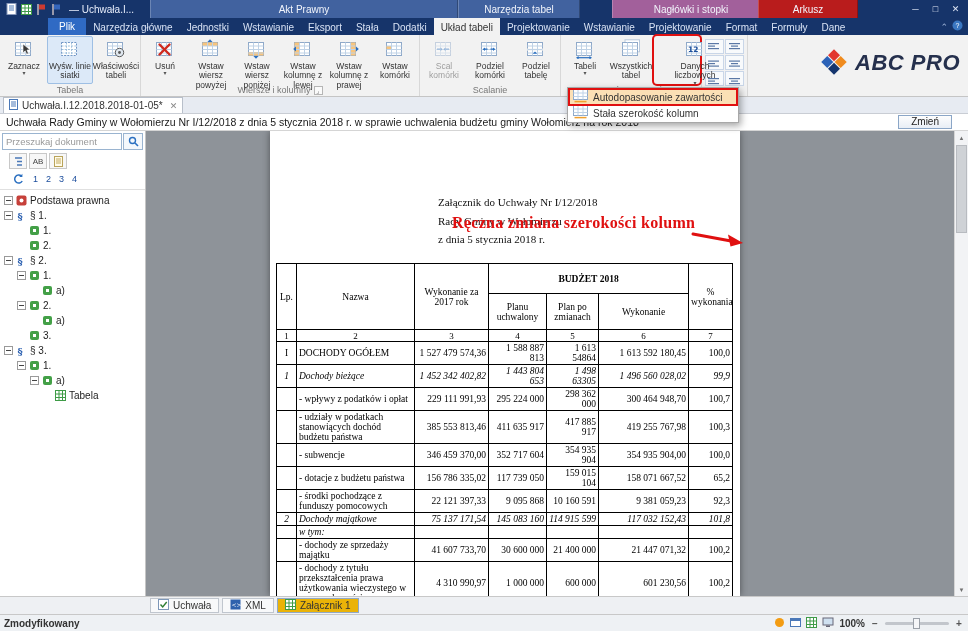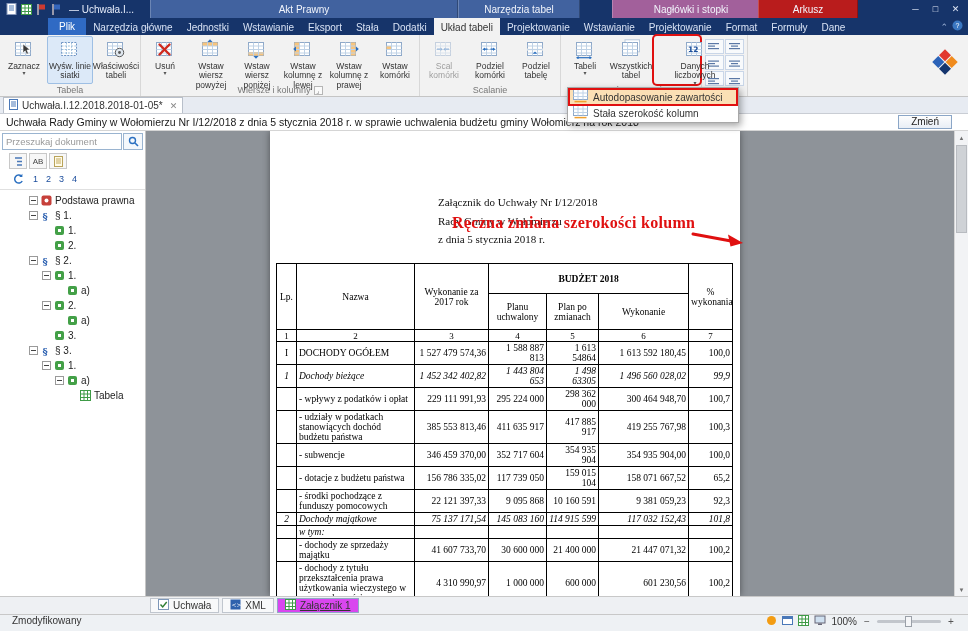--- a/index.html
+++ b/index.html
@@ -60,21 +60,21 @@
   .main { flex:1; display:flex; min-height:0; }
   .sidebar { width:146px; border-right:1px solid #c5c5c5; background:#fff; display:flex; flex-direction:column; flex:none; }
   .srow { display:flex; padding:2px; gap:1px; align-items:center; }
   .srch { flex:1; min-width:0; height:17px; border:1px solid #9ab4d0; font-size:9.5px; padding:0 3px; color:#333; }
   .srch::placeholder { color:#999; }
   .sbtn { width:20px; height:17px; border:1px solid #9ab4d0; background:#f4f8fc; display:flex; align-items:center; justify-content:center; flex:none; }
   .tools { display:flex; gap:2px; padding:1px 9px; align-items:center; }
   .tools.b { border-bottom:1px solid #e0e0e0; padding-bottom:2px; }
   .tbtn { width:18px; height:16px; border:1px solid #c8c8c8; background:#f7f7f7; display:flex; align-items:center; justify-content:center; font-size:8px; color:#444; }
   .lvl { width:13px; text-align:center; font-size:9px; color:#1a4c9c; }
-  .tree { flex:1; overflow:hidden; padding-top:3px;margin-left:25px; }
+  .tree { flex:1; overflow:hidden; padding-top:3px; }
   .titem { display:flex; align-items:center; height:15px; font-size:10px; color:#222; white-space:nowrap; }
   .exp { width:9px; height:9px; border:1px solid #9a9a9a; background:#fff; position:relative; margin-right:3px; flex:none; }
   .exp::after { content:""; position:absolute; left:1px; right:1px; top:3px; height:1px; background:#444; }
   .spc { width:12px; flex:none; }
   .ticon { margin-right:3px; flex:none; display:flex; }
 
   
   .docarea { flex:1; position:relative; background:#8e9399; overflow:hidden; }
   .page { position:absolute; left:124px; top:0; width:470px; height:100%; background:#fff; box-shadow:0 0 7px rgba(0,0,0,.45); overflow:hidden; }
   .annex { margin:62px 0 0 168px; font-family:"Liberation Serif",serif; font-size:11px; line-height:1.7; color:#111; }
@@ -93,22 +93,22 @@
   .btable tr.italic { font-style:italic; }
   col.lp{width:20px} col.name{width:118px} col.e17{width:74px} col.pa{width:58px} col.pc{width:52px} col.ex{width:90px} col.pct{width:44px}
   .vscroll { position:absolute; right:0; top:0; bottom:0; width:14px; background:#f2f3f5; border-left:1px solid #d5d5d5; }
   .vs-arrow { height:13px; display:flex; align-items:center; justify-content:center; font-size:6px; color:#707070; }
   .vs-arrow.bot { position:absolute; bottom:0; left:0; right:0; }
   .vs-thumb { position:absolute; top:14px; left:1px; right:1px; height:88px; background:#cfd2d6; border:1px solid #b8bbc0; }
 
   
   .bottomtabs { height:18px; background:#eef0f3; border-top:1px solid #c8c8c8; display:flex; align-items:center; padding-left:150px; gap:3px; flex:none; }
   .btab { display:flex; align-items:center; gap:4px; font-size:10px; color:#333; border:1px solid #c0c6ce; background:#f8f9fa; height:15px; padding:0 7px; white-space:nowrap; }
-  .btab.active { background:#d946ef; border-color:#8fa8c6;text-decoration:underline; }
-  .statusbar { height:17px; background:#eef1f4; border-top:1px solid #c8c8c8; display:flex; align-items:flex-start; font-size:10px; color:#333; padding:0 12px; gap:6px; flex:none; }
+  .btab.active { background:#eab308; border-color:#8fa8c6; }
+  .statusbar { height:17px; background:#eef1f4; border-top:1px solid #c8c8c8; display:flex; align-items:center; font-size:10px; color:#333; padding:0 4px; gap:6px; flex:none;font-weight:bold; }
   .st-right { margin-left:auto; display:flex; align-items:center; gap:5px; }
   .zoomtrack { width:64px; height:3px; background:#c2c6cc; position:relative; border-radius:2px; }
   .zoomthumb { position:absolute; left:28px; top:-4px; width:7px; height:11px; background:#f5f6f8; border:1px solid #9aa0a8; }
   .zbtn { font-size:10px; color:#555; width:10px; text-align:center; }
 </style>
 </head>
 <body>
 
 <div class="app">
 
@@ -399,20 +399,21 @@
       <span>
         <svg width="30" height="30" viewBox="0 0 30 30">
             <g transform="rotate(45 15 15)">
               <rect x="6" y="6" width="8.5" height="8.5" fill="#e2372f"></rect>
               <rect x="15.5" y="6" width="8.5" height="8.5" fill="#f08b1e"></rect>
               <rect x="6" y="15.5" width="8.5" height="8.5" fill="#2b62b8"></rect>
               <rect x="15.5" y="15.5" width="8.5" height="8.5" fill="#15356e"></rect>
             </g>
           </svg>
       </span>
+      <span class="logo-text">ABC PRO</span>
     </div>
   </div>
 
   <div class="menu" id="autofit-menu">
       <div class="mitem hot redbox">
         <span class="mico"><svg width="15" height="14" viewBox="0 0 15 14">
             <rect x="0.5" y="0.5" width="14" height="10" fill="#fff" stroke="#8fa9c9"></rect>
             <path d="M0.5 4h14M0.5 7.5h14M5 0.5v10M10 0.5v10" stroke="#bfd2e6"></path>
             <path d="M1.5 12.6h12" stroke="#f0a030" stroke-width="1.5"></path>
           </svg></span>

